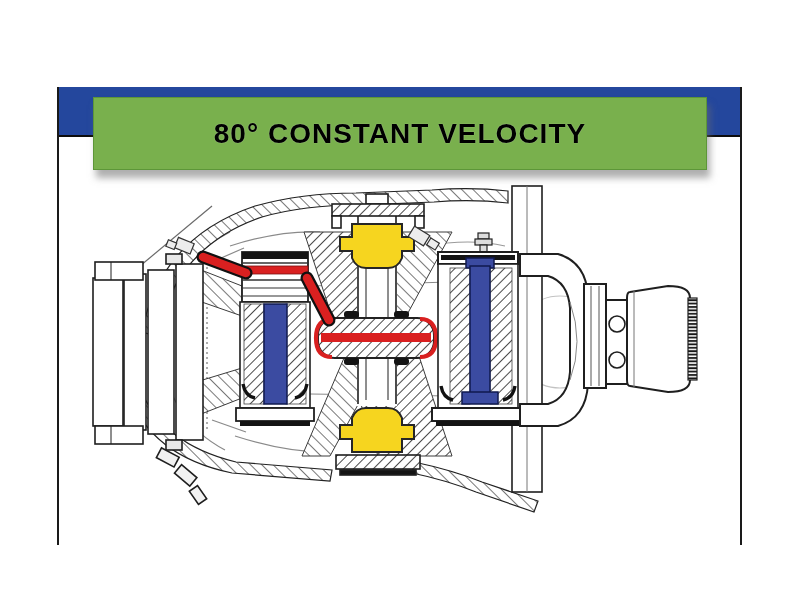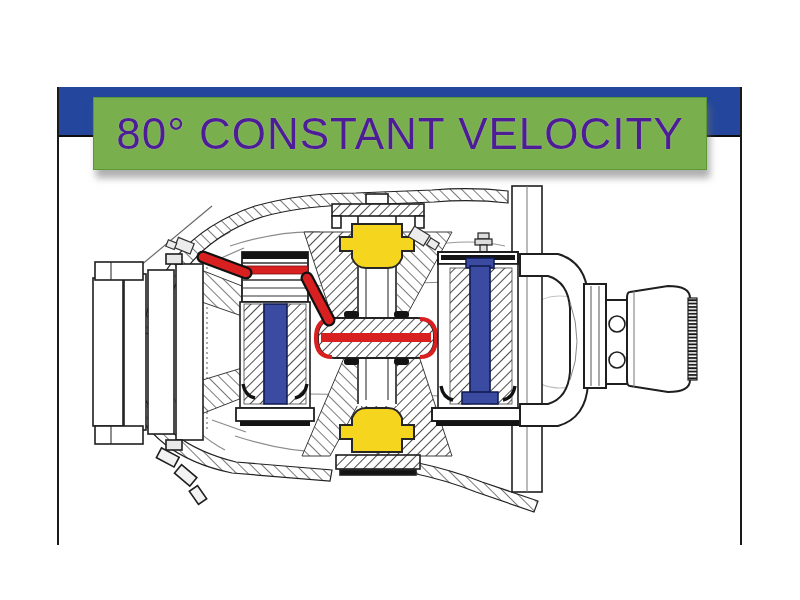--- a/index.html
+++ b/index.html
@@ -33,21 +33,21 @@
   }
 
   .title-banner{
     position:absolute;left:93px;top:97px;width:612px;height:71px;
     background:var(--banner-green);
     border:1px solid var(--banner-green-dark);
     box-shadow:3px 8px 7px rgba(110,110,110,0.55);
     display:flex;align-items:center;justify-content:center;
   }
   .title-banner .title-text{
-    color:#4c1d95;font-size:44px;font-weight:normal;letter-spacing:1px;
+    color:#000000;font-size:28px;font-weight:bold;letter-spacing:1px;
     white-space:nowrap;text-shadow:0 0 1px rgba(255,255,255,0.6);
   }
 
   svg.drawing{position:absolute;left:0;top:0;width:800px;height:600px;}
 
   
   .f-red{fill:var(--highlight-red);}
   .s-red{stroke:var(--highlight-red);}
   .f-yellow{fill:var(--highlight-yellow);}
   .f-blue{fill:var(--highlight-blue);}

